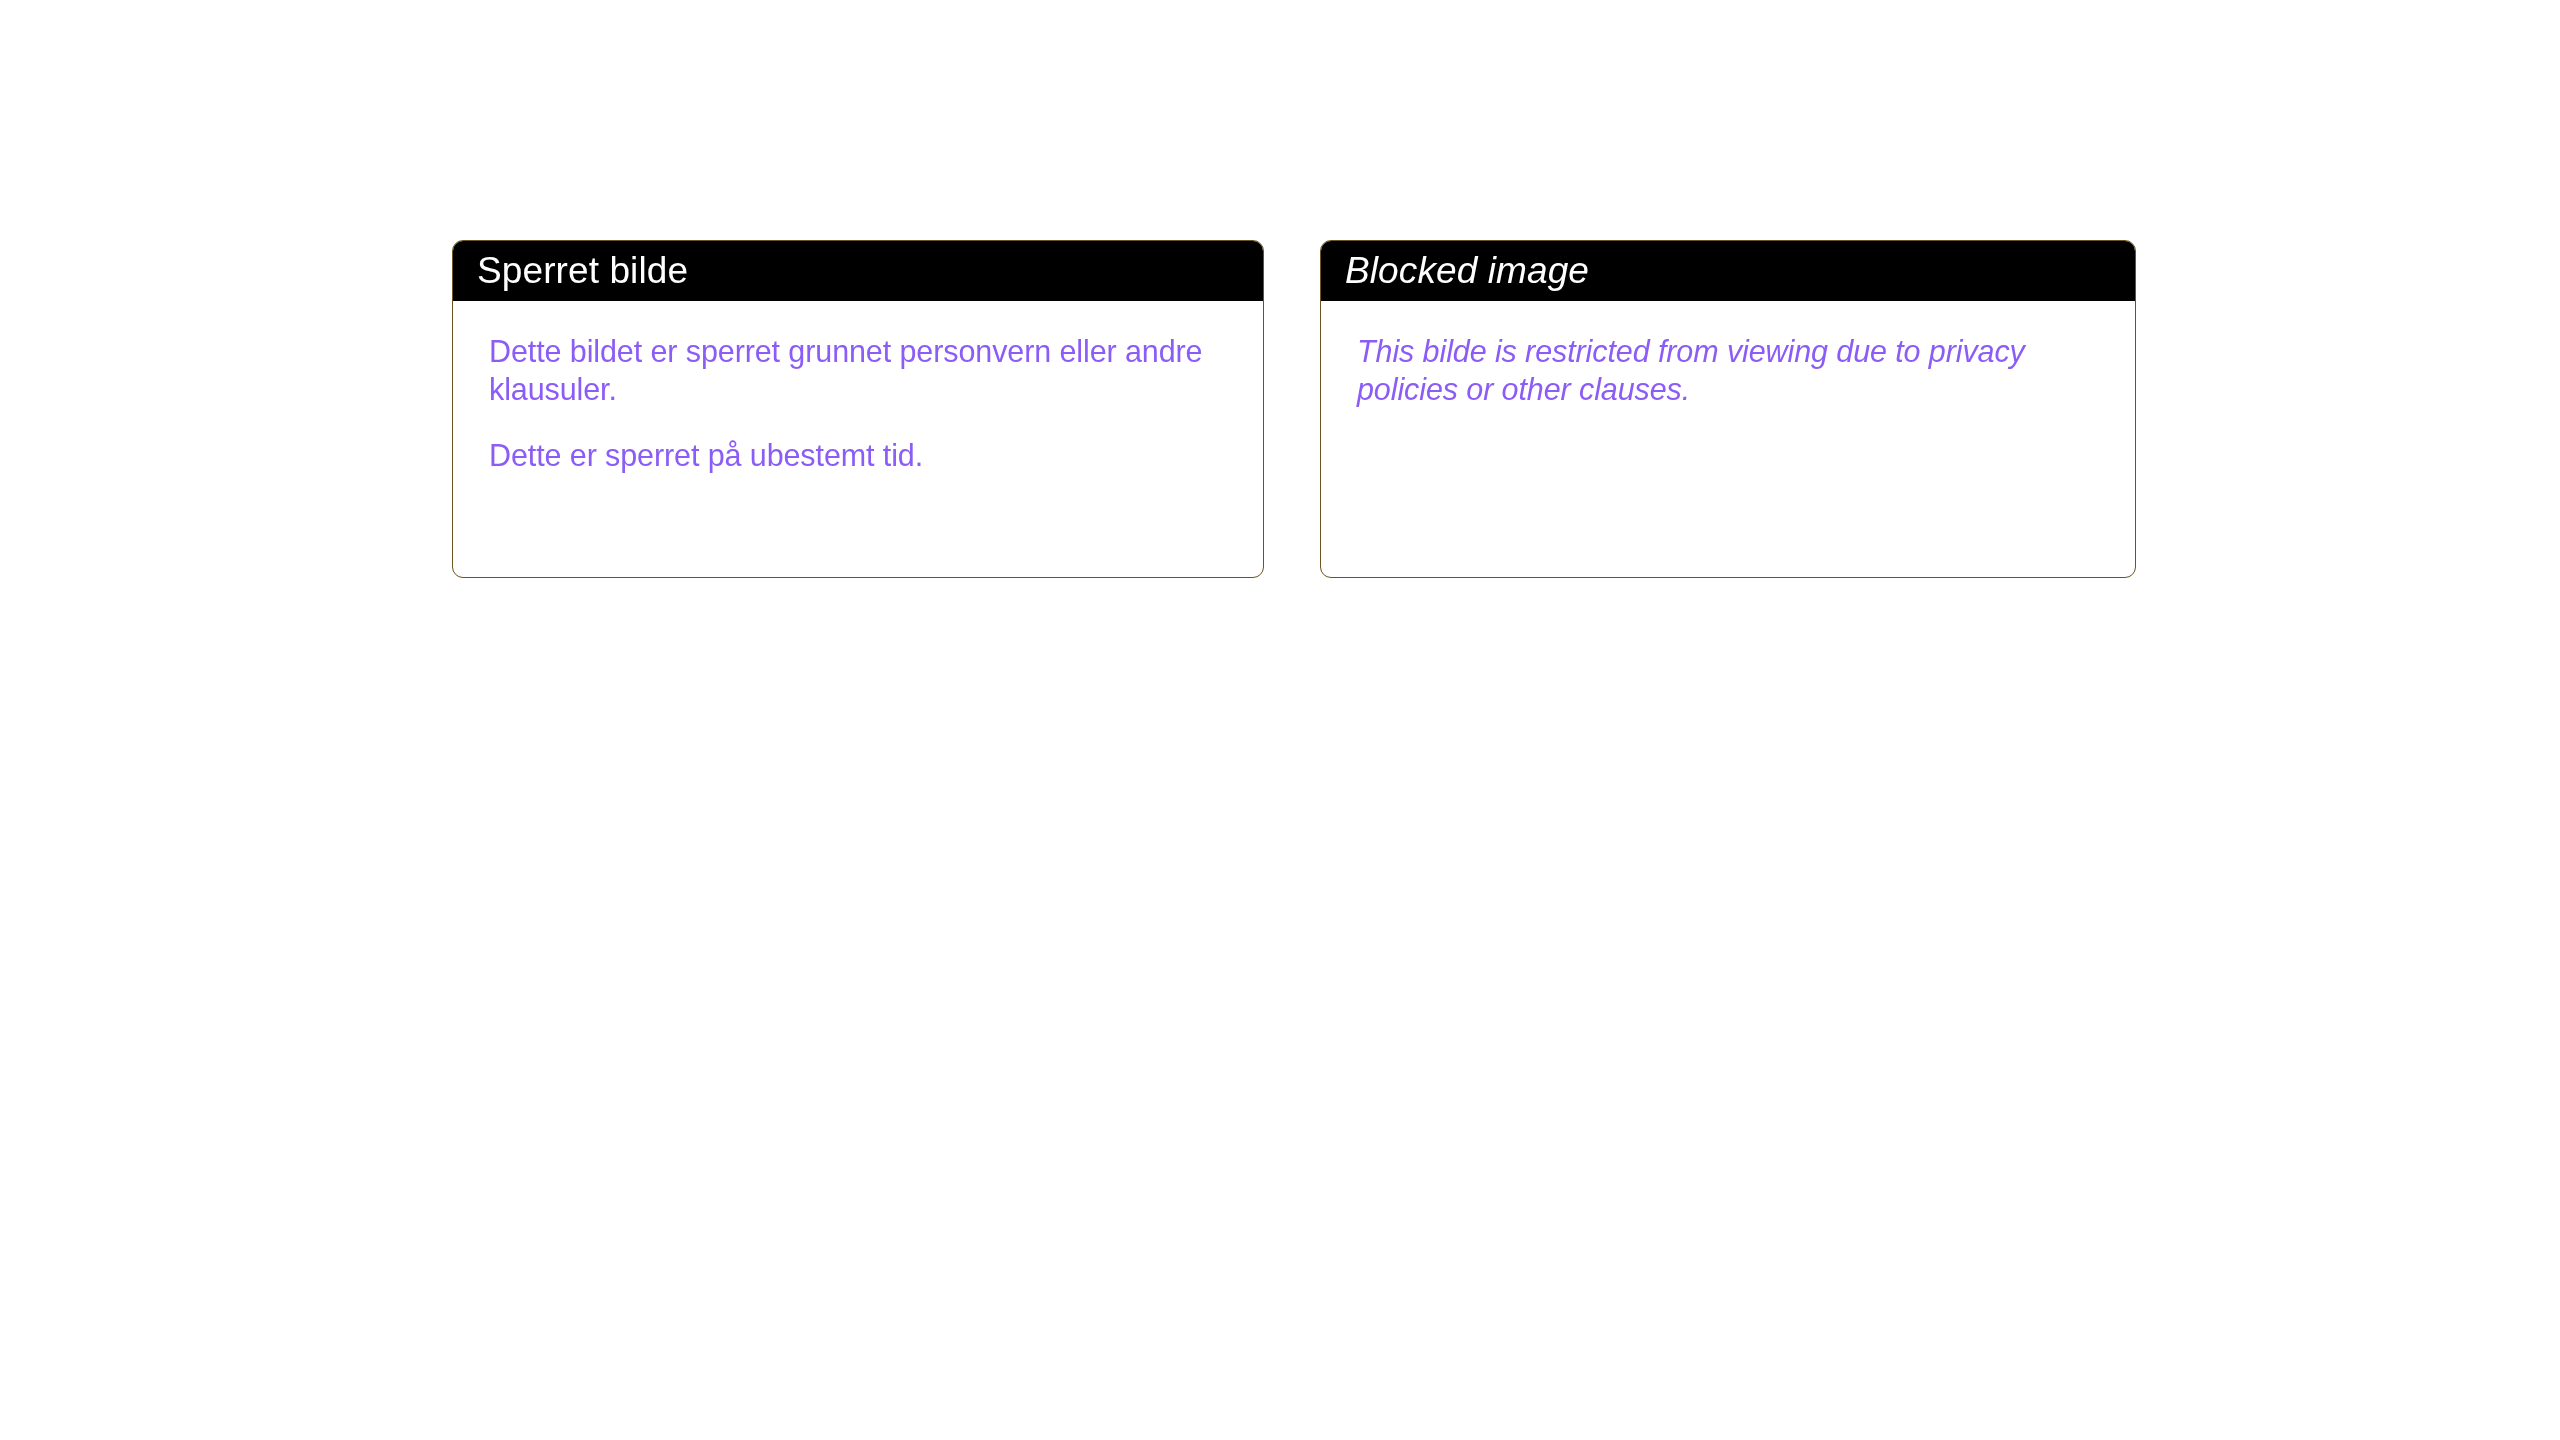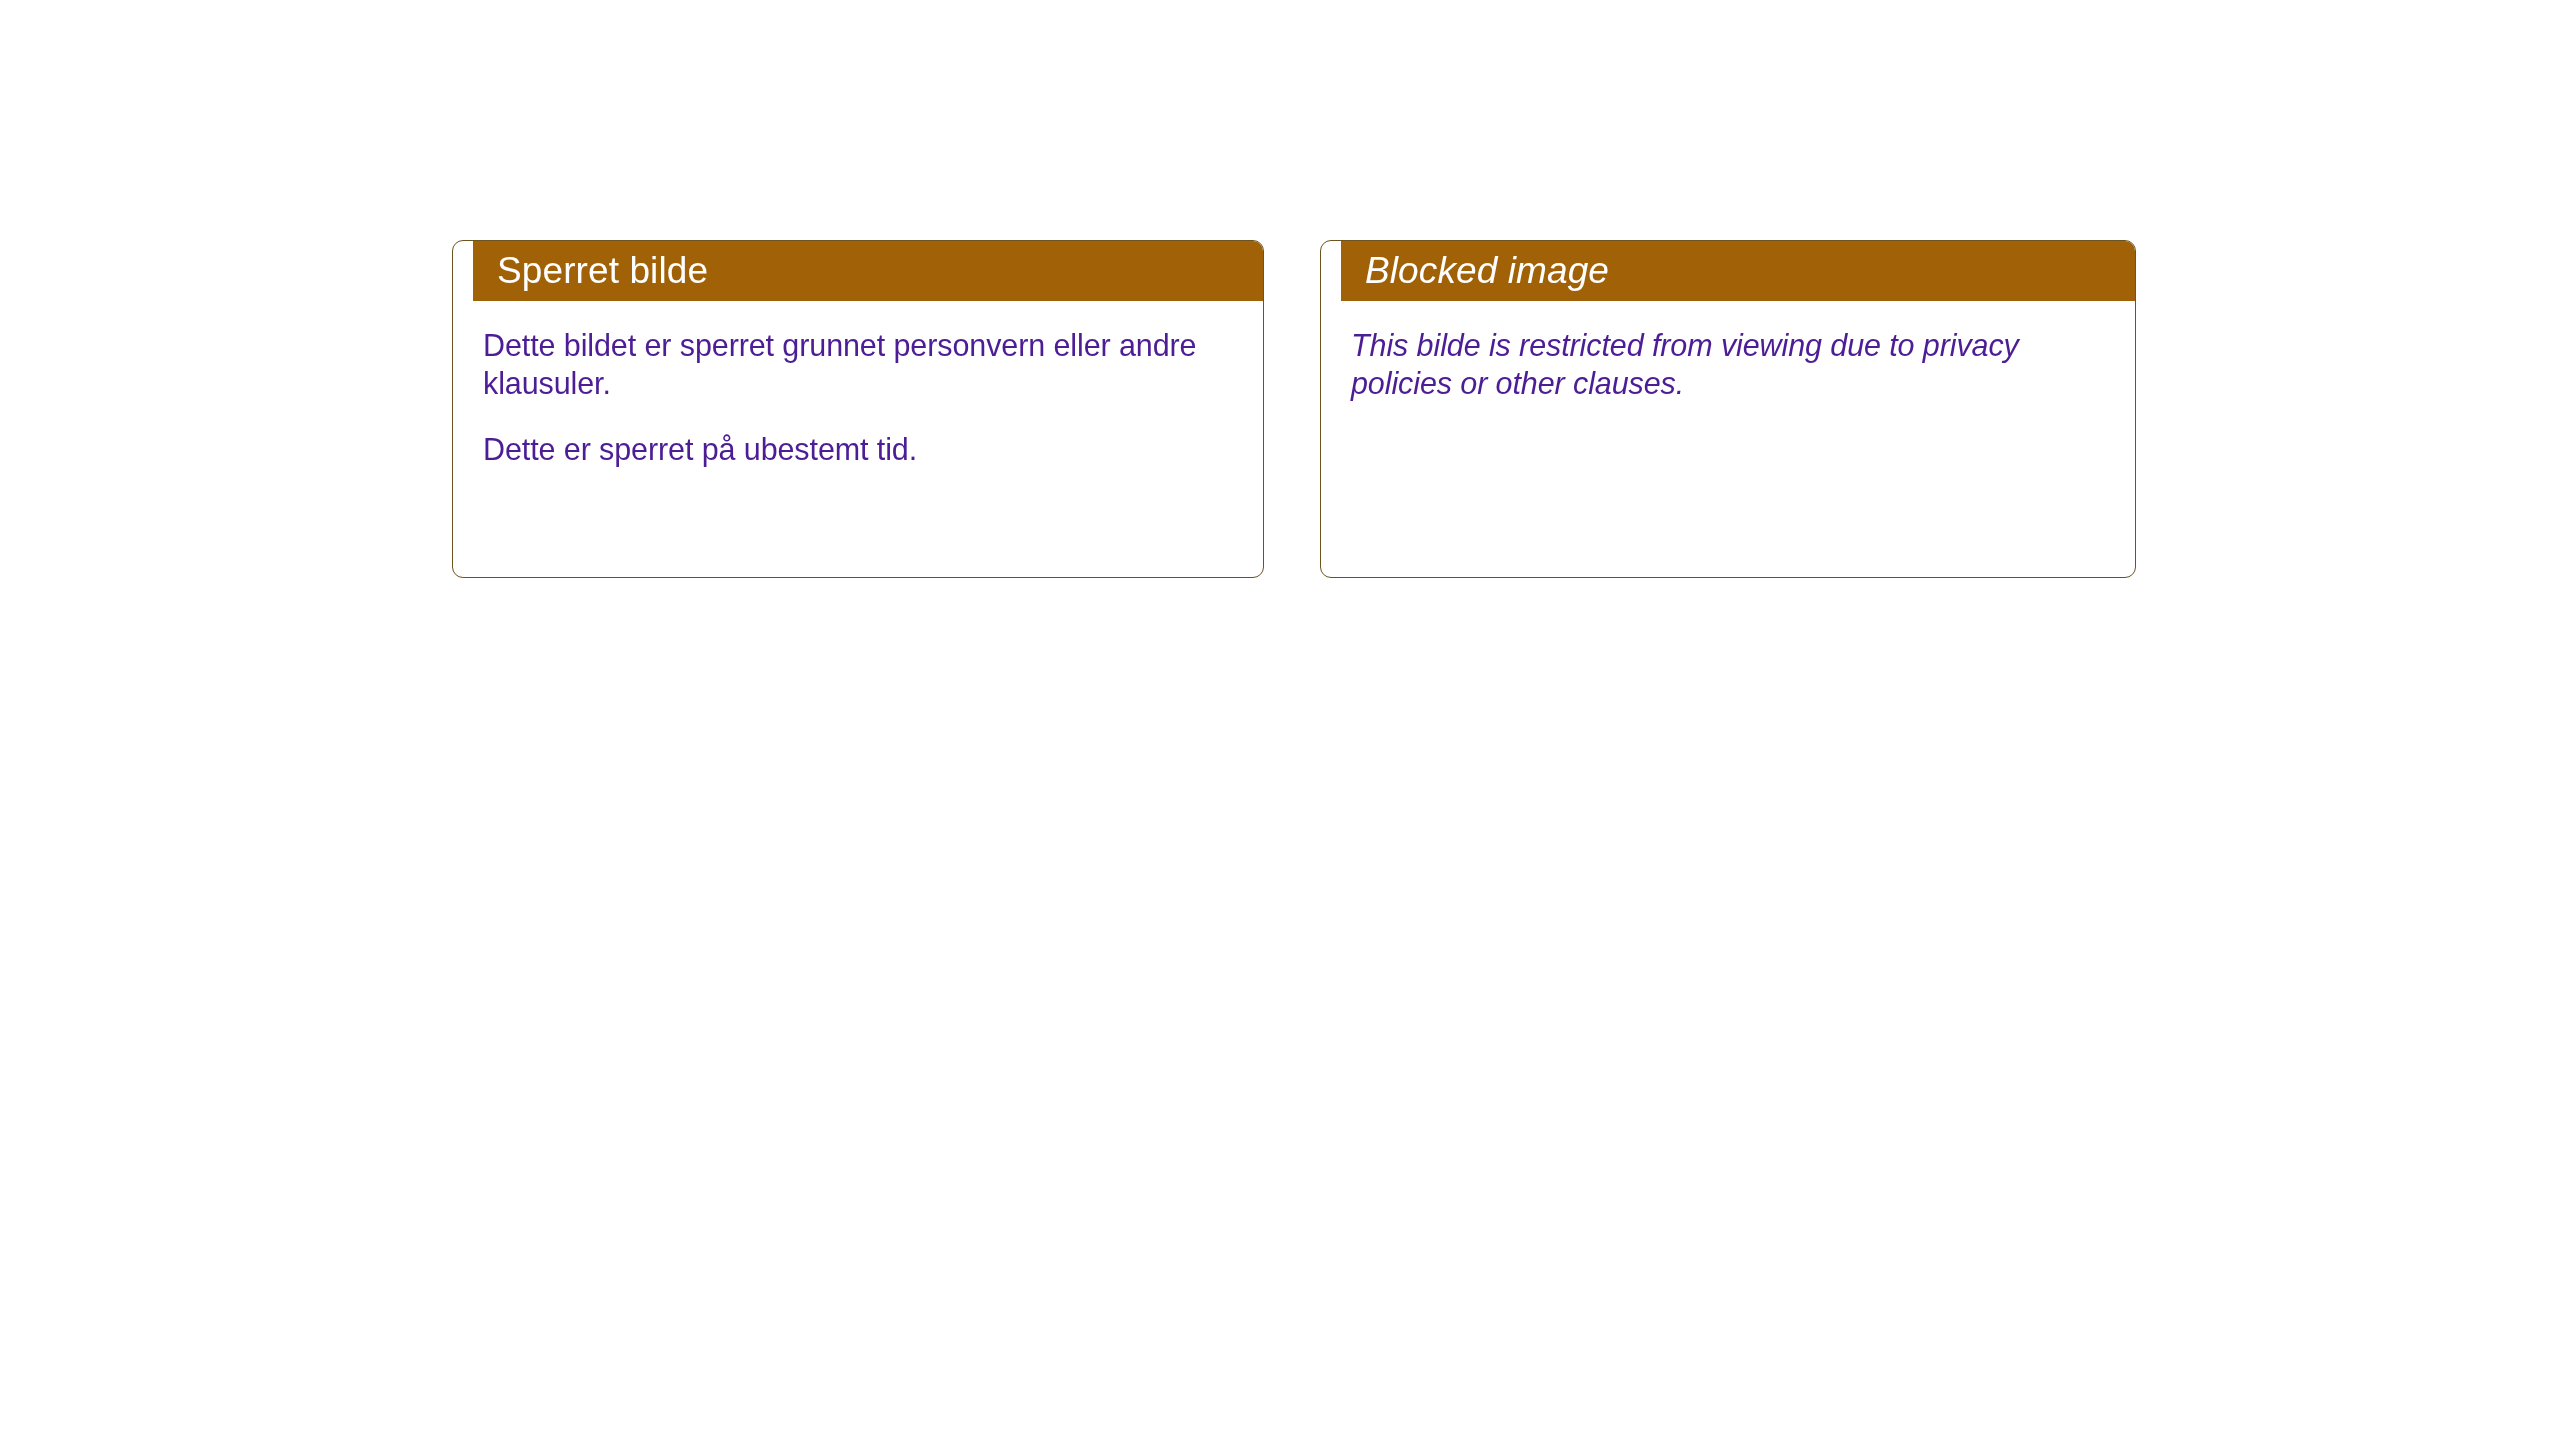--- a/index.html
+++ b/index.html
@@ -33,46 +33,45 @@
     border: 1.6px solid #6b541f;
     overflow: hidden;
     box-shadow: 0 0 0 0 rgba(0,0,0,0);
   }
   .card.left  { left: 452px;  width: 812px; height: 338px; }
   .card.right { left: 1320px; width: 816px; height: 338px; font-style: italic; }
 
   
   .card-header {
     height: 60px;
-    background: #a16207;
+    background: #000000;
     display: flex;
     align-items: center;
     padding: 0 0 0 24px;
     box-sizing: border-box;
-    margin-left: 20px;
   }
   .card-title {
     color: #ffffff;
     font-size: 37px;
     font-weight: 400;
     line-height: 1;
     letter-spacing: 0.1px;
     white-space: nowrap;
     position: relative;
     top: -1px;
   }
 
   
   .card-body {
     padding: 22px 26px 0 26px;
     box-sizing: border-box;
   }
   .card-body p {
-    margin: 4px;
-    color: #4c1d95;
+    margin: 10px;
+    color: #8b5cf6;
     font-size: 30.5px;
     line-height: 1.23;
     font-weight: 400;
     letter-spacing: -0.1px;
   }
   .card-body p.spaced {
     margin-top: 29px;
   }
 </style>
 </head>

